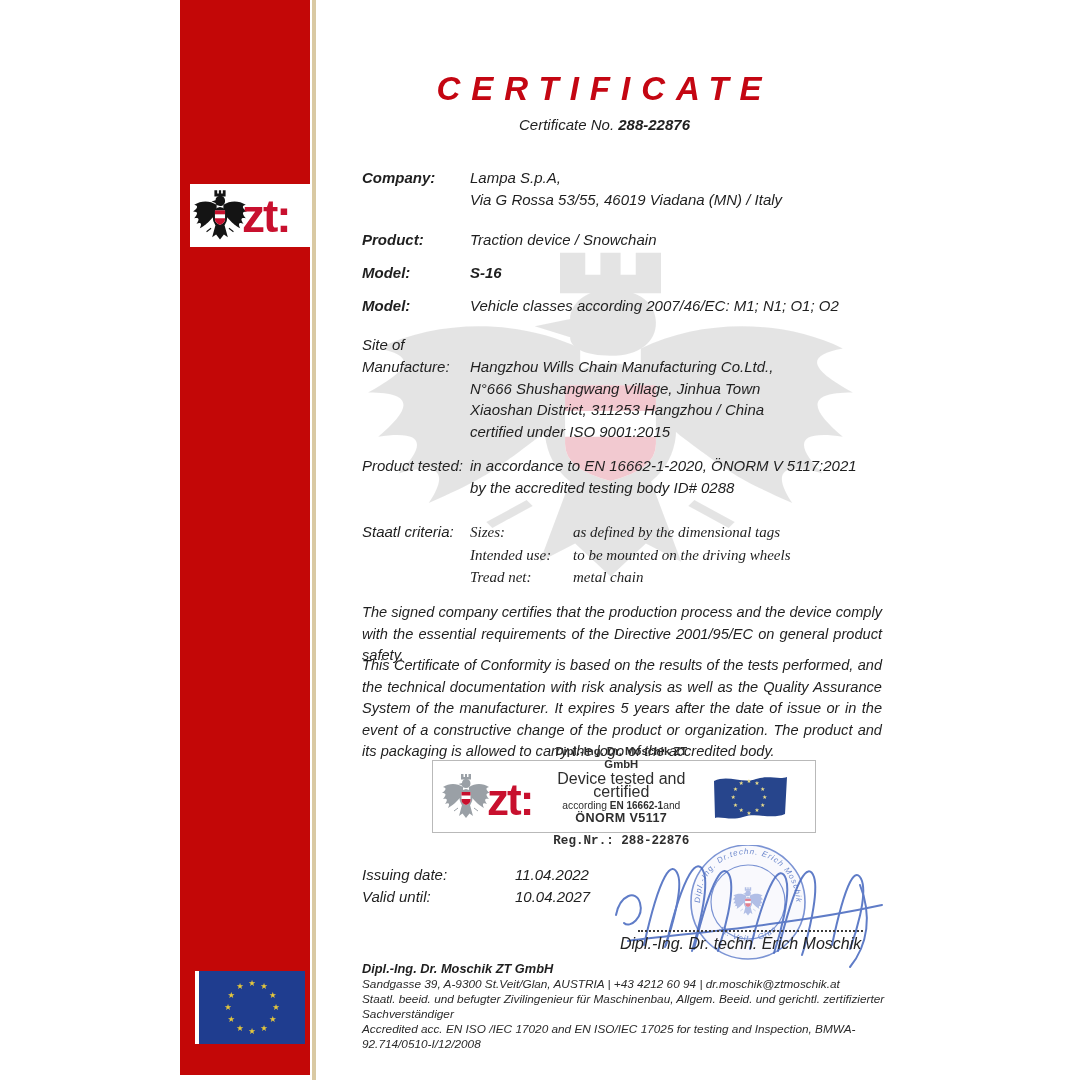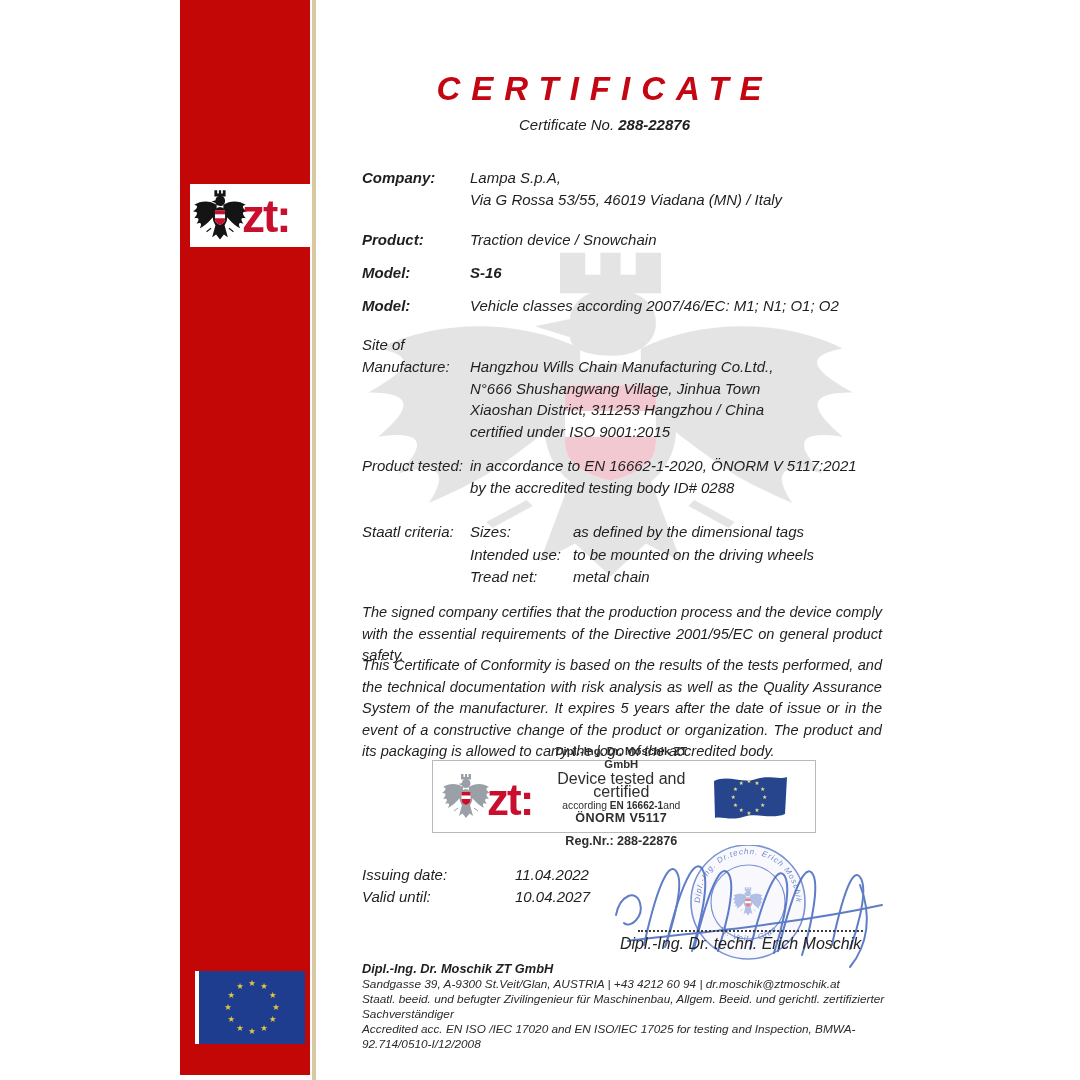--- a/index.html
+++ b/index.html
@@ -19,35 +19,35 @@
   .content{position:absolute;left:0;top:0;width:1080px;height:1080px;z-index:2;font-style:italic;}
   .doc-title{position:absolute;left:352px;top:70px;width:505px;text-align:center;
              font-size:33px;font-weight:700;letter-spacing:11px;color:#c40612;}
   .cert-no{position:absolute;left:352px;top:116px;width:505px;text-align:center;font-size:15px;}
   .cert-no b{font-weight:700;text-align:center;}
   .row{position:absolute;left:362px;width:520px;display:grid;grid-template-columns:108px auto;font-size:15px;line-height:22px;}
   .row .lab{font-weight:700;}
   .row .lab.plain{font-weight:400;}
   .bold{font-weight:700;}
   .site-val{padding-top:22px;line-height:21.5px;}
-  .crit-grid{display:grid;grid-template-columns:103px auto;line-height:22.5px;}
+  .crit-grid{display:grid;grid-template-columns:103px auto;line-height:22.5px;font-family:Liberation Serif, serif;}
   .para{position:absolute;left:362px;width:520px;font-size:14.6px;line-height:21.6px;text-align:justify;}
   
   .certbox{position:absolute;left:432px;top:760px;width:384px;height:73px;background:#fff;
            border:1.5px solid #b9b9b9;box-sizing:border-box;display:flex;align-items:center;
            font-style:normal;z-index:3;padding:0 8px;}
   .certbox svg.eagle-s{width:50px;height:52px;color:#9aa0a6;flex:0 0 auto;}
   .certbox .ztword2{font-weight:800;font-size:44px;letter-spacing:-2px;color:#c8102e;margin-left:-4px;margin-top:6px;}
   .cb-text{width:158px;text-align:center;margin-left:10px;line-height:13.5px;color:#2e2e2e;}
   .cb-l1{font-size:11.3px;font-weight:700;}
   .cb-l2{font-size:16px;}
   .cb-l3{font-size:10.3px;}
   .cb-l3 b{font-size:10px;font-weight:700;}
   .cb-l4{font-size:12.6px;font-weight:700;letter-spacing:.4px;}
-  .cb-l5{font-size:12.6px;font-weight:700;margin-top:9px;}
+  .cb-l5{font-size:12.6px;font-weight:700;margin-top:9px;font-family:Liberation Mono, monospace;}
   .cb-flag{margin-left:12px;flex:0 0 auto;}
   
   .dates{position:absolute;left:362px;top:864px;display:grid;grid-template-columns:153px auto;font-size:15px;line-height:22px;width:330px;}
   
   .signature-svg{position:absolute;left:610px;top:845px;width:290px;height:127px;z-index:2;}
   .sig-rule{position:absolute;left:638px;top:920px;width:225px;height:10px;border-bottom:2px dotted #3c3c3c;z-index:3;}
   .sig-name{position:absolute;left:620px;top:935px;width:260px;text-align:left;font-size:16px;color:#222;z-index:3;}
   
   .footer{position:absolute;left:362px;top:961px;width:548px;}
   .footer .f1{font-size:12.8px;font-weight:700;line-height:16px;}

